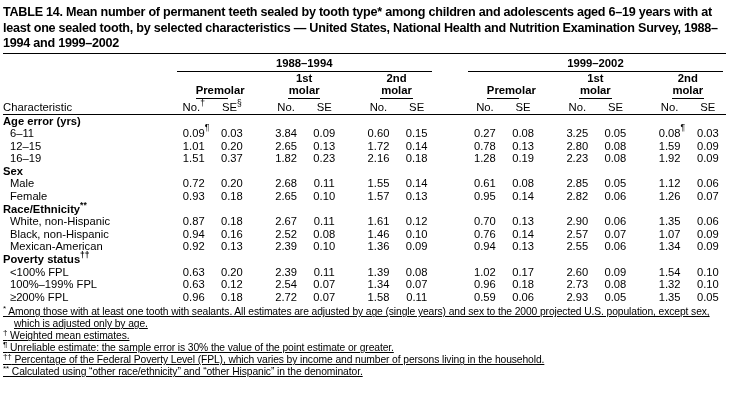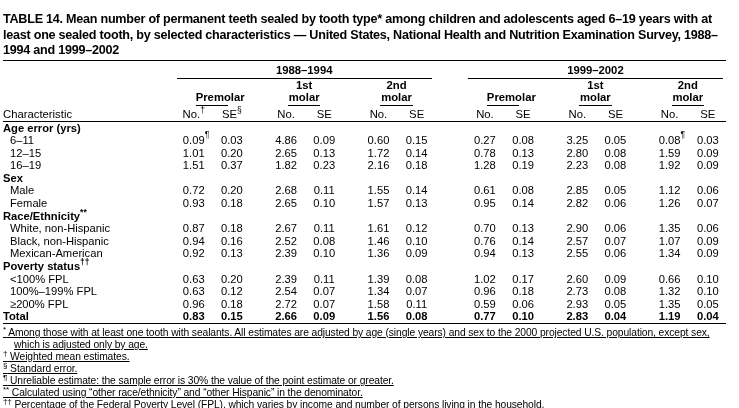--- a/index.html
+++ b/index.html
@@ -5,21 +5,20 @@
   html, body { margin: 0; padding: 0; background: #fff; }
   body {
     width: 739px; height: 408px; overflow: hidden;
     font-family: "Liberation Sans", sans-serif; color: #000;
   }
   .page { padding: 5px 13px 0 3px; }
 
   .title {
     font-weight: bold; font-size: 12.6px; line-height: 15.5px;
     letter-spacing: -0.25px;
-    margin-top: 7px;
   }
   .title-rule { border-bottom: 1.5px solid #000; margin-top: 1px; }
 
   table { border-collapse: collapse; table-layout: fixed; width: 723px; margin-top: 2px; }
   th, td { padding: 0; margin: 0; vertical-align: bottom; font-weight: normal; }
 
   tr.period-row th { height: 16px; }
   .period { font-weight: bold; font-size: 11.3px; }
   .period .u, .tooth .u { border-bottom: 1.1px solid #000; text-align: center; padding-bottom: 2px; }
   .period .u { margin: 0 3px; }
@@ -135,21 +134,21 @@
     </thead>
     <tbody id="table-body">
         <tr class="section">
           <td class="label" colspan="18">Age error (yrs)</td>
         </tr>
         <tr class="data">
           <td class="label ind">6–11</td>
           <td class="num">0.09<sup class="hang">¶</sup></td>
           <td class="num">0.03</td>
           <td class="gap"></td>
-          <td class="num">4.86</td>
+          <td class="num">3.84</td>
           <td class="num">0.09</td>
           <td class="gap"></td>
           <td class="num">0.60</td>
           <td class="num">0.15</td>
           <td class="pgap"></td>
           <td class="num">0.27</td>
           <td class="num">0.08</td>
           <td class="gap"></td>
           <td class="num">3.25</td>
           <td class="num">0.05</td>
@@ -316,21 +315,21 @@
           <td class="gap"></td>
           <td class="num">1.39</td>
           <td class="num">0.08</td>
           <td class="pgap"></td>
           <td class="num">1.02</td>
           <td class="num">0.17</td>
           <td class="gap"></td>
           <td class="num">2.60</td>
           <td class="num">0.09</td>
           <td class="gap"></td>
-          <td class="num">0.66</td>
+          <td class="num">1.54</td>
           <td class="num">0.10</td>
         </tr>
         <tr class="data">
           <td class="label ind">100%–199% FPL</td>
           <td class="num">0.63</td>
           <td class="num">0.12</td>
           <td class="gap"></td>
           <td class="num">2.54</td>
           <td class="num">0.07</td>
           <td class="gap"></td>
@@ -359,44 +358,23 @@
           <td class="pgap"></td>
           <td class="num">0.59</td>
           <td class="num">0.06</td>
           <td class="gap"></td>
           <td class="num">2.93</td>
           <td class="num">0.05</td>
           <td class="gap"></td>
           <td class="num">1.35</td>
           <td class="num">0.05</td>
         </tr>
-        <tr class="total">
-          <td class="label">Total</td>
-          <td class="num">0.83</td>
-          <td class="num">0.15</td>
-          <td class="gap"></td>
-          <td class="num">2.66</td>
-          <td class="num">0.09</td>
-          <td class="gap"></td>
-          <td class="num">1.56</td>
-          <td class="num">0.08</td>
-          <td class="pgap"></td>
-          <td class="num">0.77</td>
-          <td class="num">0.10</td>
-          <td class="gap"></td>
-          <td class="num">2.83</td>
-          <td class="num">0.04</td>
-          <td class="gap"></td>
-          <td class="num">1.19</td>
-          <td class="num">0.04</td>
-        </tr>
       </tbody>
   </table>
 
   <div class="footnotes" id="footnotes">
       <div class="fn"><sup>*</sup> Among those with at least one tooth with sealants. All estimates are adjusted by age (single years) and sex to the 2000 projected U.S. population, except sex, which is adjusted only by age.</div>
       <div class="fn"><sup>†</sup> Weighted mean estimates.</div>
-      <div class="fn"><sup>§</sup> Standard error.</div>
       <div class="fn"><sup>¶</sup> Unreliable estimate: the sample error is 30% the value of the point estimate or greater.</div>
+      <div class="fn"><sup>††</sup> Percentage of the Federal Poverty Level (FPL), which varies by income and number of persons living in the household.</div>
       <div class="fn"><sup>**</sup> Calculated using “other race/ethnicity” and “other Hispanic” in the denominator.</div>
-      <div class="fn"><sup>††</sup> Percentage of the Federal Poverty Level (FPL), which varies by income and number of persons living in the household.</div>
     </div>
 </div>
 
 </body></html>

